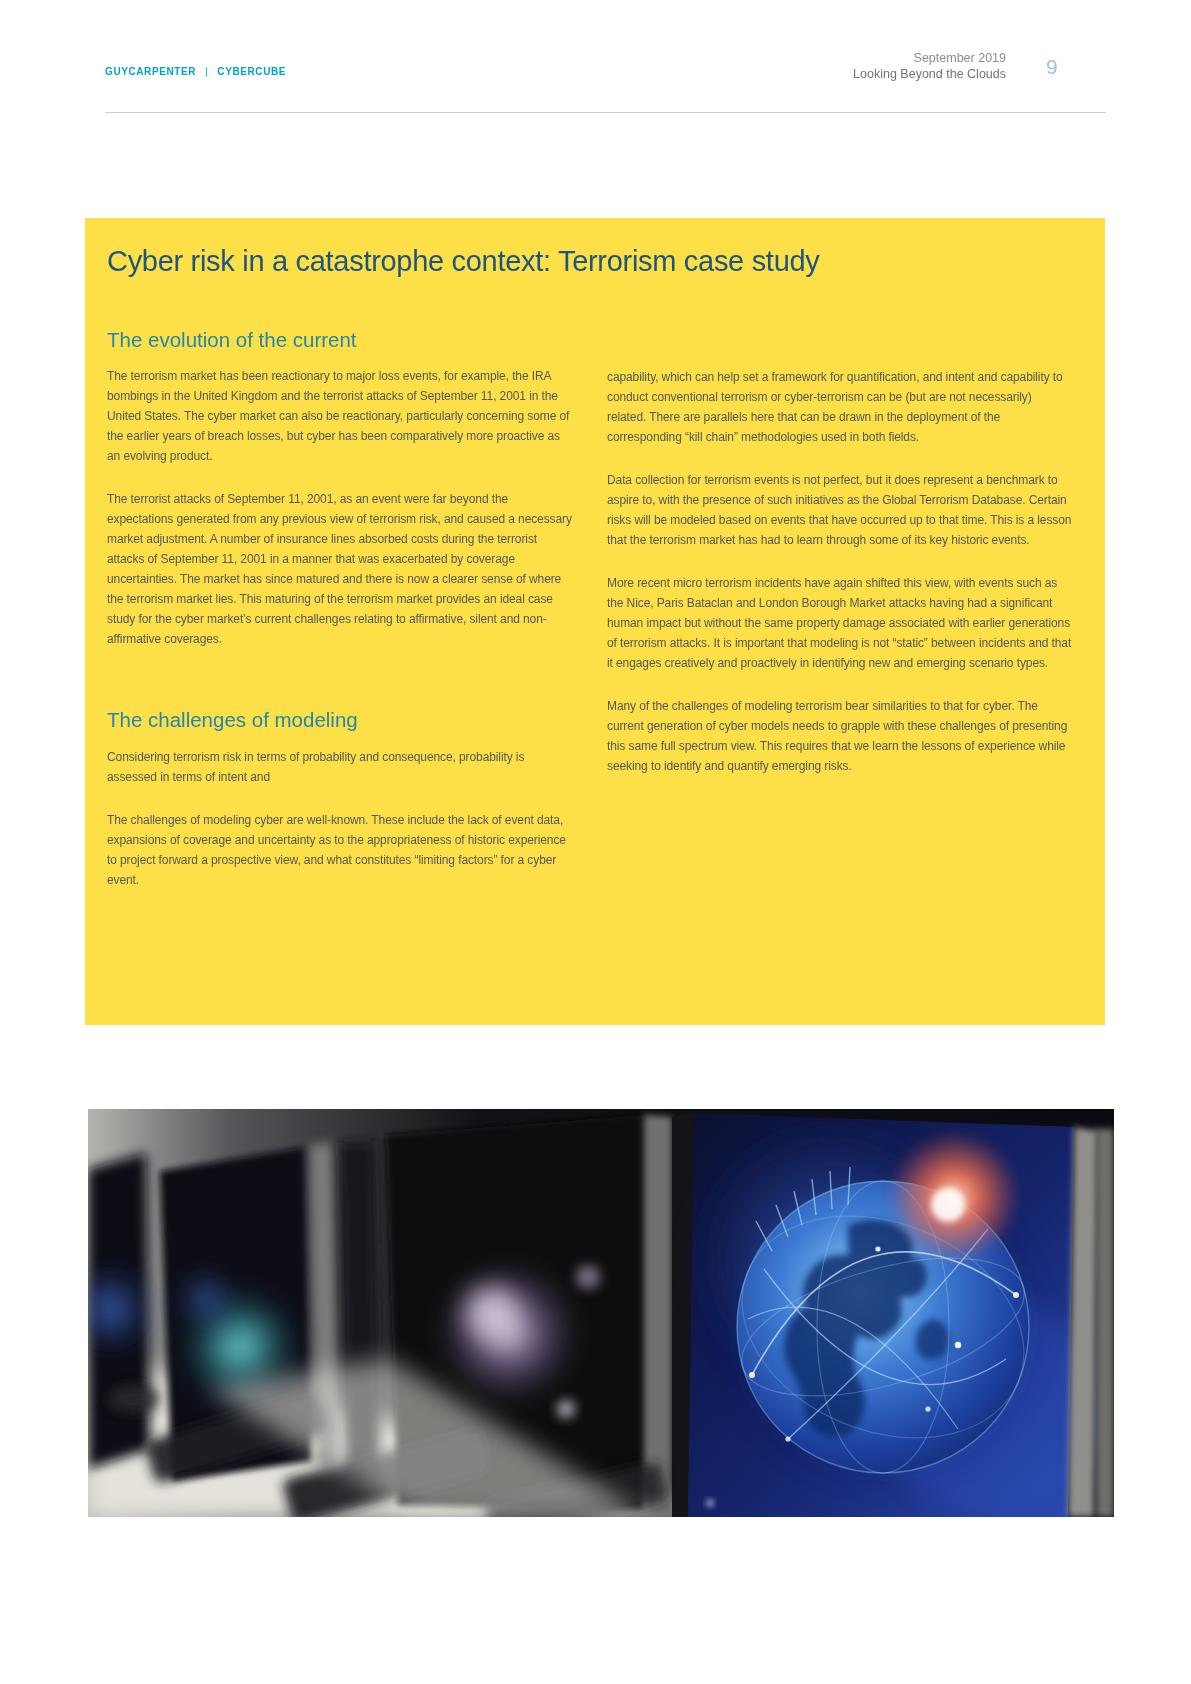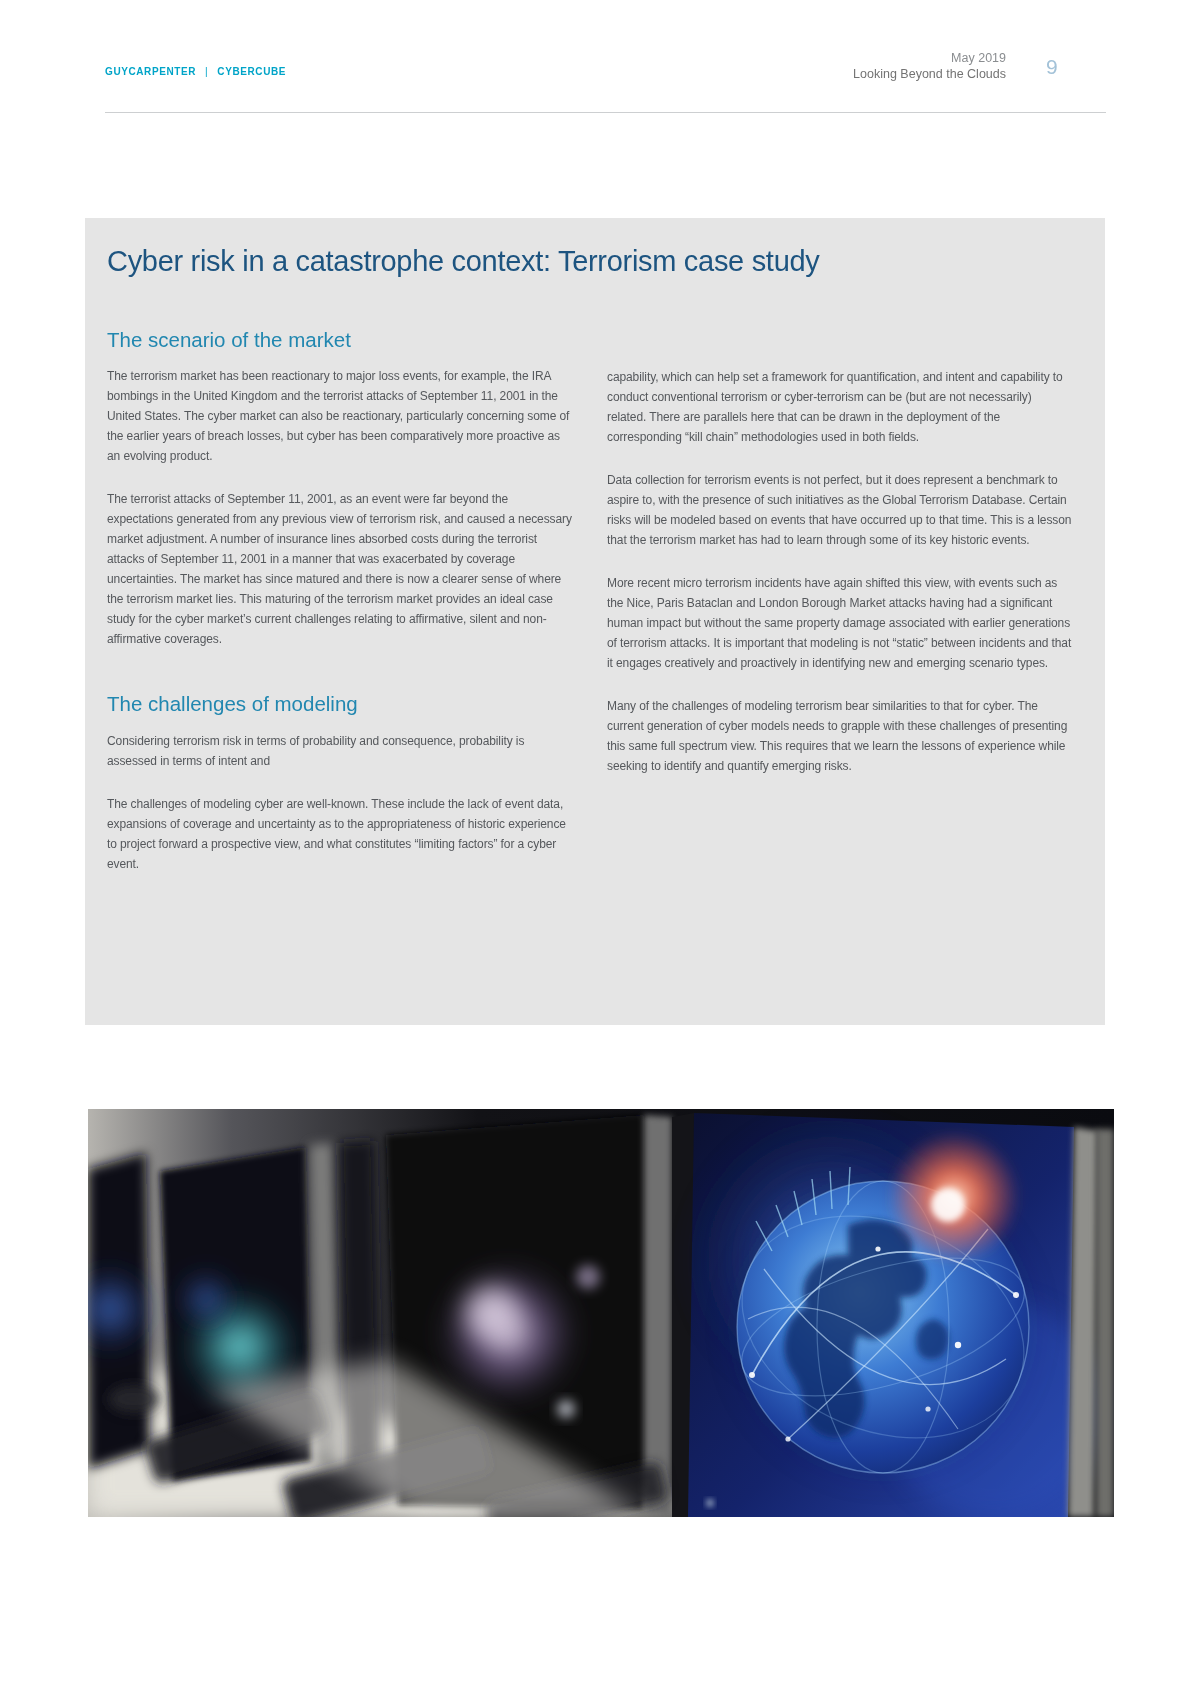--- a/index.html
+++ b/index.html
@@ -27,37 +27,37 @@
     position:absolute;left:1046px;top:55px;
     font-size:21px;color:#a3c2d8;font-weight:400;
   }
   .header-rule{
     position:absolute;left:105px;top:112px;width:1001px;height:1px;
     background:#cdcfd1;
   }
   
   .panel{
     position:absolute;left:85px;top:218px;width:1020px;height:807px;
-    background:#e5e5e5;
+    background:#fde047;
     box-sizing:border-box;
     padding:26px 33px 0 22px;
   }
   .article-title{
     margin:0 0 48px 0;
     font-size:29px;font-weight:400;letter-spacing:-.3px;
     color:#1d5480;line-height:1.2;
   }
   .columns{display:flex;gap:35px;}
   .col{width:465px;}
   .col-right{padding-top:40px;}
   .subheading{
     margin:0 0 14px 0;
     font-size:20.5px;font-weight:400;color:#2187b0;line-height:1.25;
   }
-  .subheading.second{margin-top:42px;}
+  .subheading.second{margin-top:58px;}
   .col p{
     margin:0 0 23px 0;
     font-size:12px;line-height:20px;letter-spacing:-.1px;
     color:#55585c;
   }
   
   .photo{
     position:absolute;left:88px;top:1109px;width:1026px;height:408px;
     overflow:hidden;background:#0a0b10;
   }
@@ -65,31 +65,31 @@
 </style>
 </head>
 <body>
 
 <div class="page">
 
   <div class="brand">
     <span>GUYCARPENTER</span><span class="sep">|</span><span>CYBERCUBE</span>
   </div>
   <div class="header-right">
-    <div class="issue">May 2019</div>
+    <div class="issue">September 2019</div>
     <div class="publication">Looking Beyond the Clouds</div>
   </div>
   <div class="page-number">9</div>
   <div class="header-rule"></div>
 
   <div class="panel">
     <h1 class="article-title">Cyber risk in a catastrophe context: Terrorism case study</h1>
     <div class="columns">
       <div class="col col-left">
-        <h2 class="subheading">The scenario of the market</h2>
+        <h2 class="subheading">The evolution of the current</h2>
         <p>The terrorism market has been reactionary to major loss events, for example, the IRA bombings in the United Kingdom and the terrorist attacks of September 11, 2001 in the United States. The cyber market can also be reactionary, particularly concerning some of the earlier years of breach losses, but cyber has been comparatively more proactive as an evolving product.</p>
         <p>The terrorist attacks of September 11, 2001, as an event were far beyond the expectations generated from any previous view of terrorism risk, and caused a necessary market adjustment. A number of insurance lines absorbed costs during the terrorist attacks of September 11, 2001 in a manner that was exacerbated by coverage uncertainties. The market has since matured and there is now a clearer sense of where the terrorism market lies. This maturing of the terrorism market provides an ideal case study for the cyber market’s current challenges relating to affirmative, silent and non-affirmative coverages.</p>
         <h2 class="subheading second">The challenges of modeling</h2>
         <p>Considering terrorism risk in terms of probability and consequence, probability is assessed in terms of intent and</p>
         <p>The challenges of modeling cyber are well-known. These include the lack of event data, expansions of coverage and uncertainty as to the appropriateness of historic experience to project forward a prospective view, and what constitutes “limiting factors” for a cyber event.</p>
       </div>
       <div class="col col-right">
         <p>capability, which can help set a framework for quantification, and intent and capability to conduct conventional terrorism or cyber-terrorism can be (but are not necessarily) related. There are parallels here that can be drawn in the deployment of the corresponding “kill chain” methodologies used in both fields.</p>
         <p>Data collection for terrorism events is not perfect, but it does represent a benchmark to aspire to, with the presence of such initiatives as the Global Terrorism Database. Certain risks will be modeled based on events that have occurred up to that time. This is a lesson that the terrorism market has had to learn through some of its key historic events.</p>
         <p>More recent micro terrorism incidents have again shifted this view, with events such as the Nice, Paris Bataclan and London Borough Market attacks having had a significant human impact but without the same property damage associated with earlier generations of terrorism attacks. It is important that modeling is not “static” between incidents and that it engages creatively and proactively in identifying new and emerging scenario types.</p>

